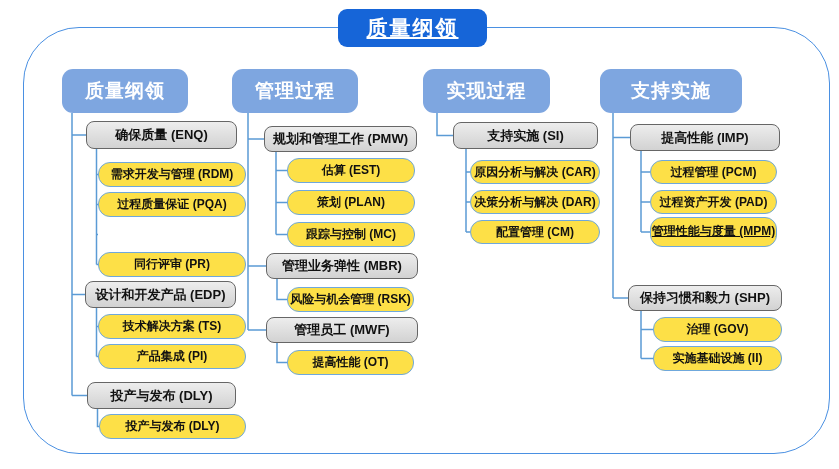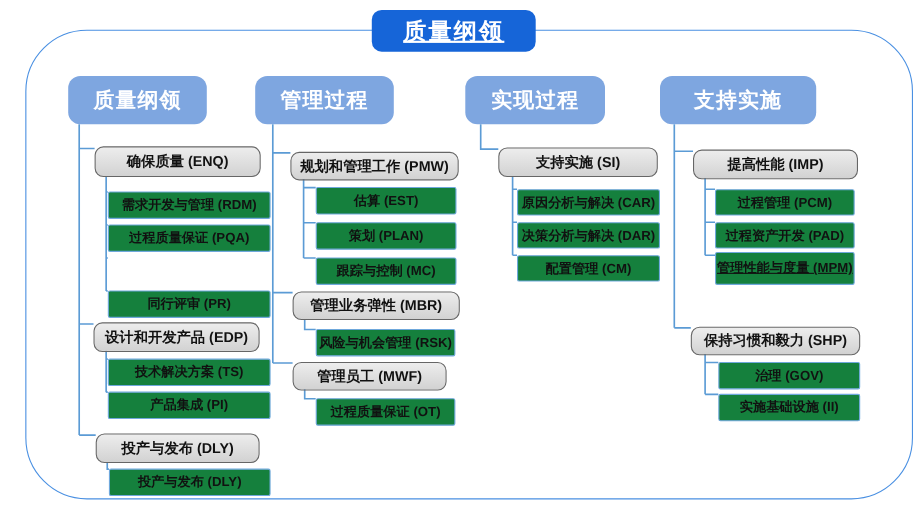--- a/index.html
+++ b/index.html
@@ -20,28 +20,28 @@
     font-size:21px;font-weight:bold;letter-spacing:2px;z-index:3;text-decoration:underline;
   }
   .col-header{
     position:absolute;background:#7ea6e0;border-radius:11px;color:#ffffff;
     display:flex;align-items:center;justify-content:center;
     font-size:19px;font-weight:bold;letter-spacing:1px;z-index:2;
   }
   .node{
     position:absolute;display:flex;align-items:center;justify-content:center;
     font-weight:bold;color:#111111;white-space:nowrap;z-index:2;
-    box-sizing:border-box;margin-top:12px;
+    box-sizing:border-box;
   }
   .node.gray{
     background:linear-gradient(#ededed,#d2d2d2);
     border:1.6px solid #666666;border-radius:8px;font-size:13px;
   }
   .node.white{
-    background:#15803d;border:1.5px solid #6fa8dc;border-radius:2px;font-size:12px;
+    background:#fde047;border:1.5px solid #6fa8dc;border-radius:12px;font-size:12px;
   }
   .node.wrap{white-space:normal;line-height:1.15;font-size:12px;text-decoration:underline;}
 </style>
 </head>
 <body>
 
 <div class="canvas">
 
   <div class="frame"></div>
 
@@ -83,22 +83,22 @@
   <div class="node white" style="left:98px;top:344px;width:148px;height:25px">产品集成 (PI)</div>
   <div class="node gray" style="left:87px;top:382px;width:149px;height:27px">投产与发布 (DLY)</div>
   <div class="node white" style="left:99px;top:414px;width:147px;height:25px">投产与发布 (DLY)</div>
 
   <div class="node gray" style="left:264px;top:126px;width:153px;height:26px">规划和管理工作 (PMW)</div>
   <div class="node white" style="left:287px;top:158px;width:128px;height:25px">估算 (EST)</div>
   <div class="node white" style="left:287px;top:190px;width:128px;height:25px">策划 (PLAN)</div>
   <div class="node white" style="left:287px;top:222px;width:128px;height:25px">跟踪与控制 (MC)</div>
   <div class="node gray" style="left:266px;top:253px;width:152px;height:26px">管理业务弹性 (MBR)</div>
   <div class="node white" style="left:287px;top:287px;width:127px;height:25px">风险与机会管理 (RSK)</div>
-  <div class="node gray" style="left:266px;top:317px;width:140px;height:26px">管理员工 (MWF)</div>
-  <div class="node white" style="left:287px;top:350px;width:127px;height:25px">过程质量保证 (OT)</div>
+  <div class="node gray" style="left:266px;top:317px;width:152px;height:26px">管理员工 (MWF)</div>
+  <div class="node white" style="left:287px;top:350px;width:127px;height:25px">提高性能 (OT)</div>
 
   <div class="node gray" style="left:453px;top:122px;width:145px;height:27px">支持实施 (SI)</div>
   <div class="node white" style="left:470px;top:160px;width:130px;height:24px">原因分析与解决 (CAR)</div>
   <div class="node white" style="left:470px;top:190px;width:130px;height:24px">决策分析与解决 (DAR)</div>
   <div class="node white" style="left:470px;top:220px;width:130px;height:24px">配置管理 (CM)</div>
 
   <div class="node white" style="left:650px;top:160px;width:127px;height:24px">过程管理 (PCM)</div>
   <div class="node gray" style="left:630px;top:124px;width:150px;height:27px">提高性能 (IMP)</div>
   <div class="node white" style="left:650px;top:190px;width:127px;height:24px">过程资产开发 (PAD)</div>
   <div class="node white wrap" style="left:650px;top:217px;width:127px;height:30px">管理性能与度量 (MPM)</div>

